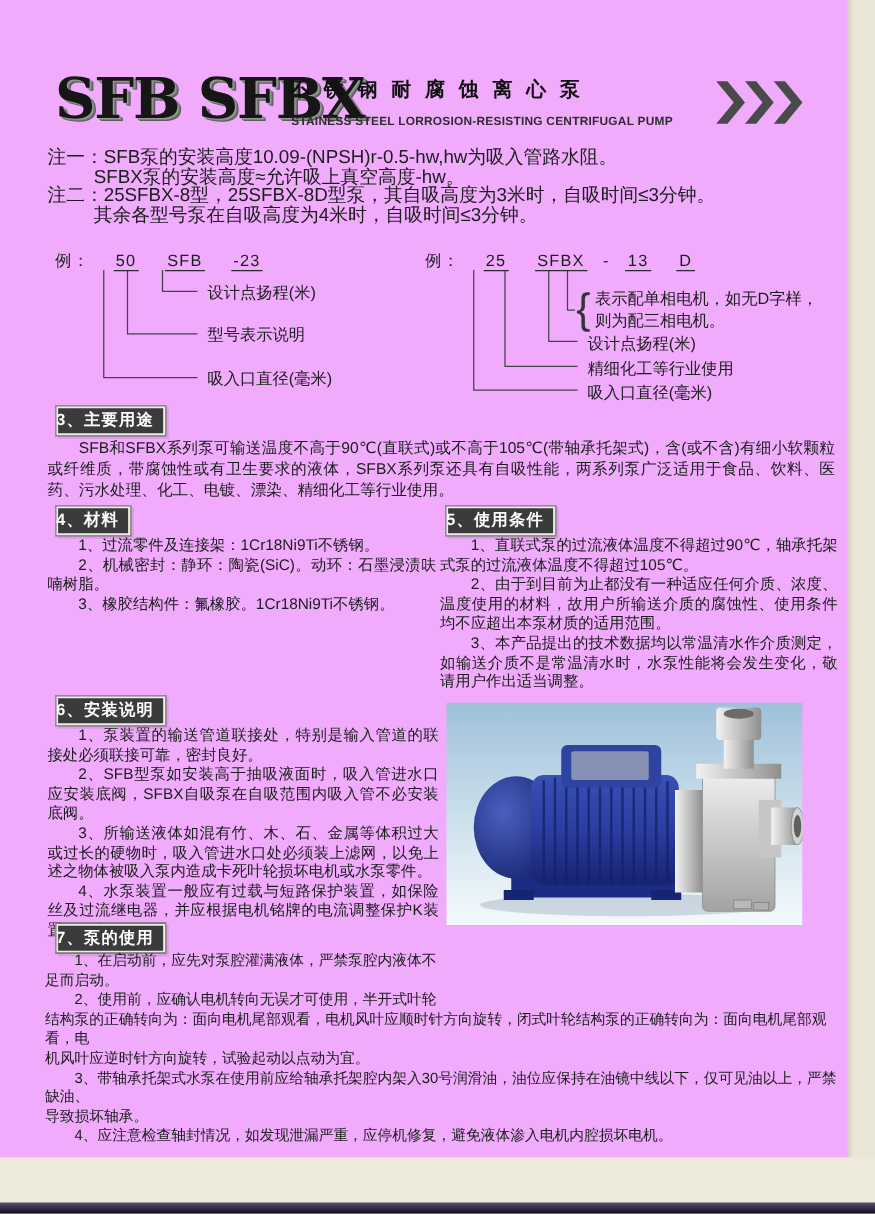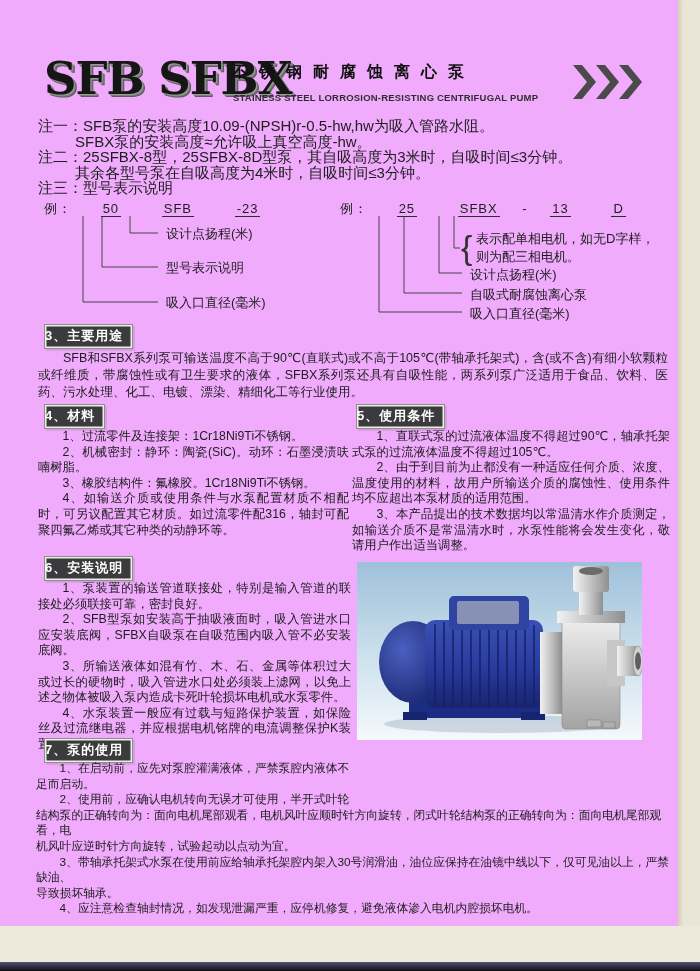--- a/index.html
+++ b/index.html
@@ -21,21 +21,21 @@
   .arrows{position:absolute;left:572px;top:64px;}
   
   .notes{position:absolute;left:38px;top:118px;font-size:15px;line-height:15.6px;color:#1d1d1d;}
   .notes .cont{padding-left:37px;}
   
   .diagram{position:absolute;font-size:13px;color:#1d1d1d;}
   .dg-left{left:44px;top:200px;width:312px;height:122px;}
   .dg-right{left:340px;top:200px;width:320px;height:125px;text-align:center;}
   .model-line{position:absolute;left:0;top:0;white-space:nowrap;letter-spacing:1px;}
   .model-line .pre{margin-right:6px;}
-  .u{border-bottom:1px solid #2c2c2c;padding:0 2px;margin:0 18px;}
+  .u{border-bottom:1px solid #2c2c2c;padding:0 2px;margin:0 8px;}
   .dg-svg{position:absolute;left:0;top:0;}
   .dg-label{position:absolute;white-space:nowrap;font-size:13px;color:#1d1d1d;}
   .brace{position:absolute;font-size:34px;font-weight:300;color:#333;line-height:38px;}
   
   .sec-hdr{position:absolute;background:#3b3b3d;color:#fdfdfd;font-size:13px;font-weight:bold;
          padding:2px 9px 3px 0;letter-spacing:1px;border:1px solid #8e8e8a;
          box-shadow:inset 0 0 0 1.5px #ededE8,2px 2px 0 rgba(60,60,50,.12);white-space:nowrap;}
   
   .body-txt{position:absolute;color:#1c1c1c;text-align:justify;}
   .body-txt p{margin:0;text-indent:2em;}
@@ -64,21 +64,20 @@
         <path d="M47 1 h9 l14 17 -14 17 h-9 l14 -17 z"></path>
       </g>
     </svg>
   </div>
 
   <div class="notes">
     <div>注一：SFB泵的安装高度10.09-(NPSH)r-0.5-hw,hw为吸入管路水阻。</div>
     <div class="cont">SFBX泵的安装高度≈允许吸上真空高度-hw。</div>
     <div>注二：25SFBX-8型，25SFBX-8D型泵，其自吸高度为3米时，自吸时间≤3分钟。</div>
     <div class="cont">其余各型号泵在自吸高度为4米时，自吸时间≤3分钟。</div>
-    <div>注三：型号表示说明</div>
   </div>
 
   <div class="diagram dg-left">
     <svg class="dg-svg" width="312" height="122" viewBox="0 0 312 122">
       <g stroke="#444" stroke-width="1" fill="none">
         <path d="M86 16 V33 H114"></path>
         <path d="M58 16 V67 H114"></path>
         <path d="M39 16 V102 H114"></path>
       </g>
     </svg>
@@ -107,35 +106,34 @@
       <span class="u">25</span>
       <span class="u">SFBX</span>
       <span>-</span>
       <span class="u">13</span>
       <span class="u">D</span>
     </div>
     <div class="brace" style="left:121px;top:28px">{</div>
     <div class="dg-label" style="left:136px;top:30px">表示配单相电机，如无D字样，</div>
     <div class="dg-label" style="left:136px;top:48px">则为配三相电机。</div>
     <div class="dg-label" style="left:130px;top:66px">设计点扬程(米)</div>
-    <div class="dg-label" style="left:130px;top:86px">自吸式耐腐蚀离心泵</div>
+    <div class="dg-label" style="left:130px;top:86px">精细化工等行业使用</div>
     <div class="dg-label" style="left:130px;top:105px">吸入口直径(毫米)</div>
   </div>
 
   <div class="sec-hdr" style="left:44px;top:324px">3、主要用途</div>
   <div class="body-txt usage">
     <p>SFB和SFBX系列泵可输送温度不高于90℃(直联式)或不高于105℃(带轴承托架式)，含(或不含)有细小软颗粒或纤维质，带腐蚀性或有卫生要求的液体，SFBX系列泵还具有自吸性能，两系列泵广泛适用于食品、饮料、医药、污水处理、化工、电镀、漂染、精细化工等行业使用。</p>
   </div>
 
   <div class="sec-hdr" style="left:44px;top:404px">4、材料</div>
   <div class="body-txt materials">
     <p>1、过流零件及连接架：1Cr18Ni9Ti不锈钢。</p>
     <p>2、机械密封：静环：陶瓷(SiC)。动环：石墨浸渍呋喃树脂。</p>
     <p>3、橡胶结构件：氟橡胶。1Cr18Ni9Ti不锈钢。</p>
-    <p>4、如输送介质或使用条件与水泵配置材质不相配时，可另议配置其它材质。如过流零件配316，轴封可配聚四氟乙烯或其它种类的动静环等。</p>
   </div>
 
   <div class="sec-hdr" style="left:356px;top:404px">5、使用条件</div>
   <div class="body-txt conditions">
     <p>1、直联式泵的过流液体温度不得超过90℃，轴承托架式泵的过流液体温度不得超过105℃。</p>
     <p>2、由于到目前为止都没有一种适应任何介质、浓度、温度使用的材料，故用户所输送介质的腐蚀性、使用条件均不应超出本泵材质的适用范围。</p>
     <p>3、本产品提出的技术数据均以常温清水作介质测定，如输送介质不是常温清水时，水泵性能将会发生变化，敬请用户作出适当调整。</p>
   </div>
 
   <div class="sec-hdr" style="left:44px;top:556px">6、安装说明</div>

